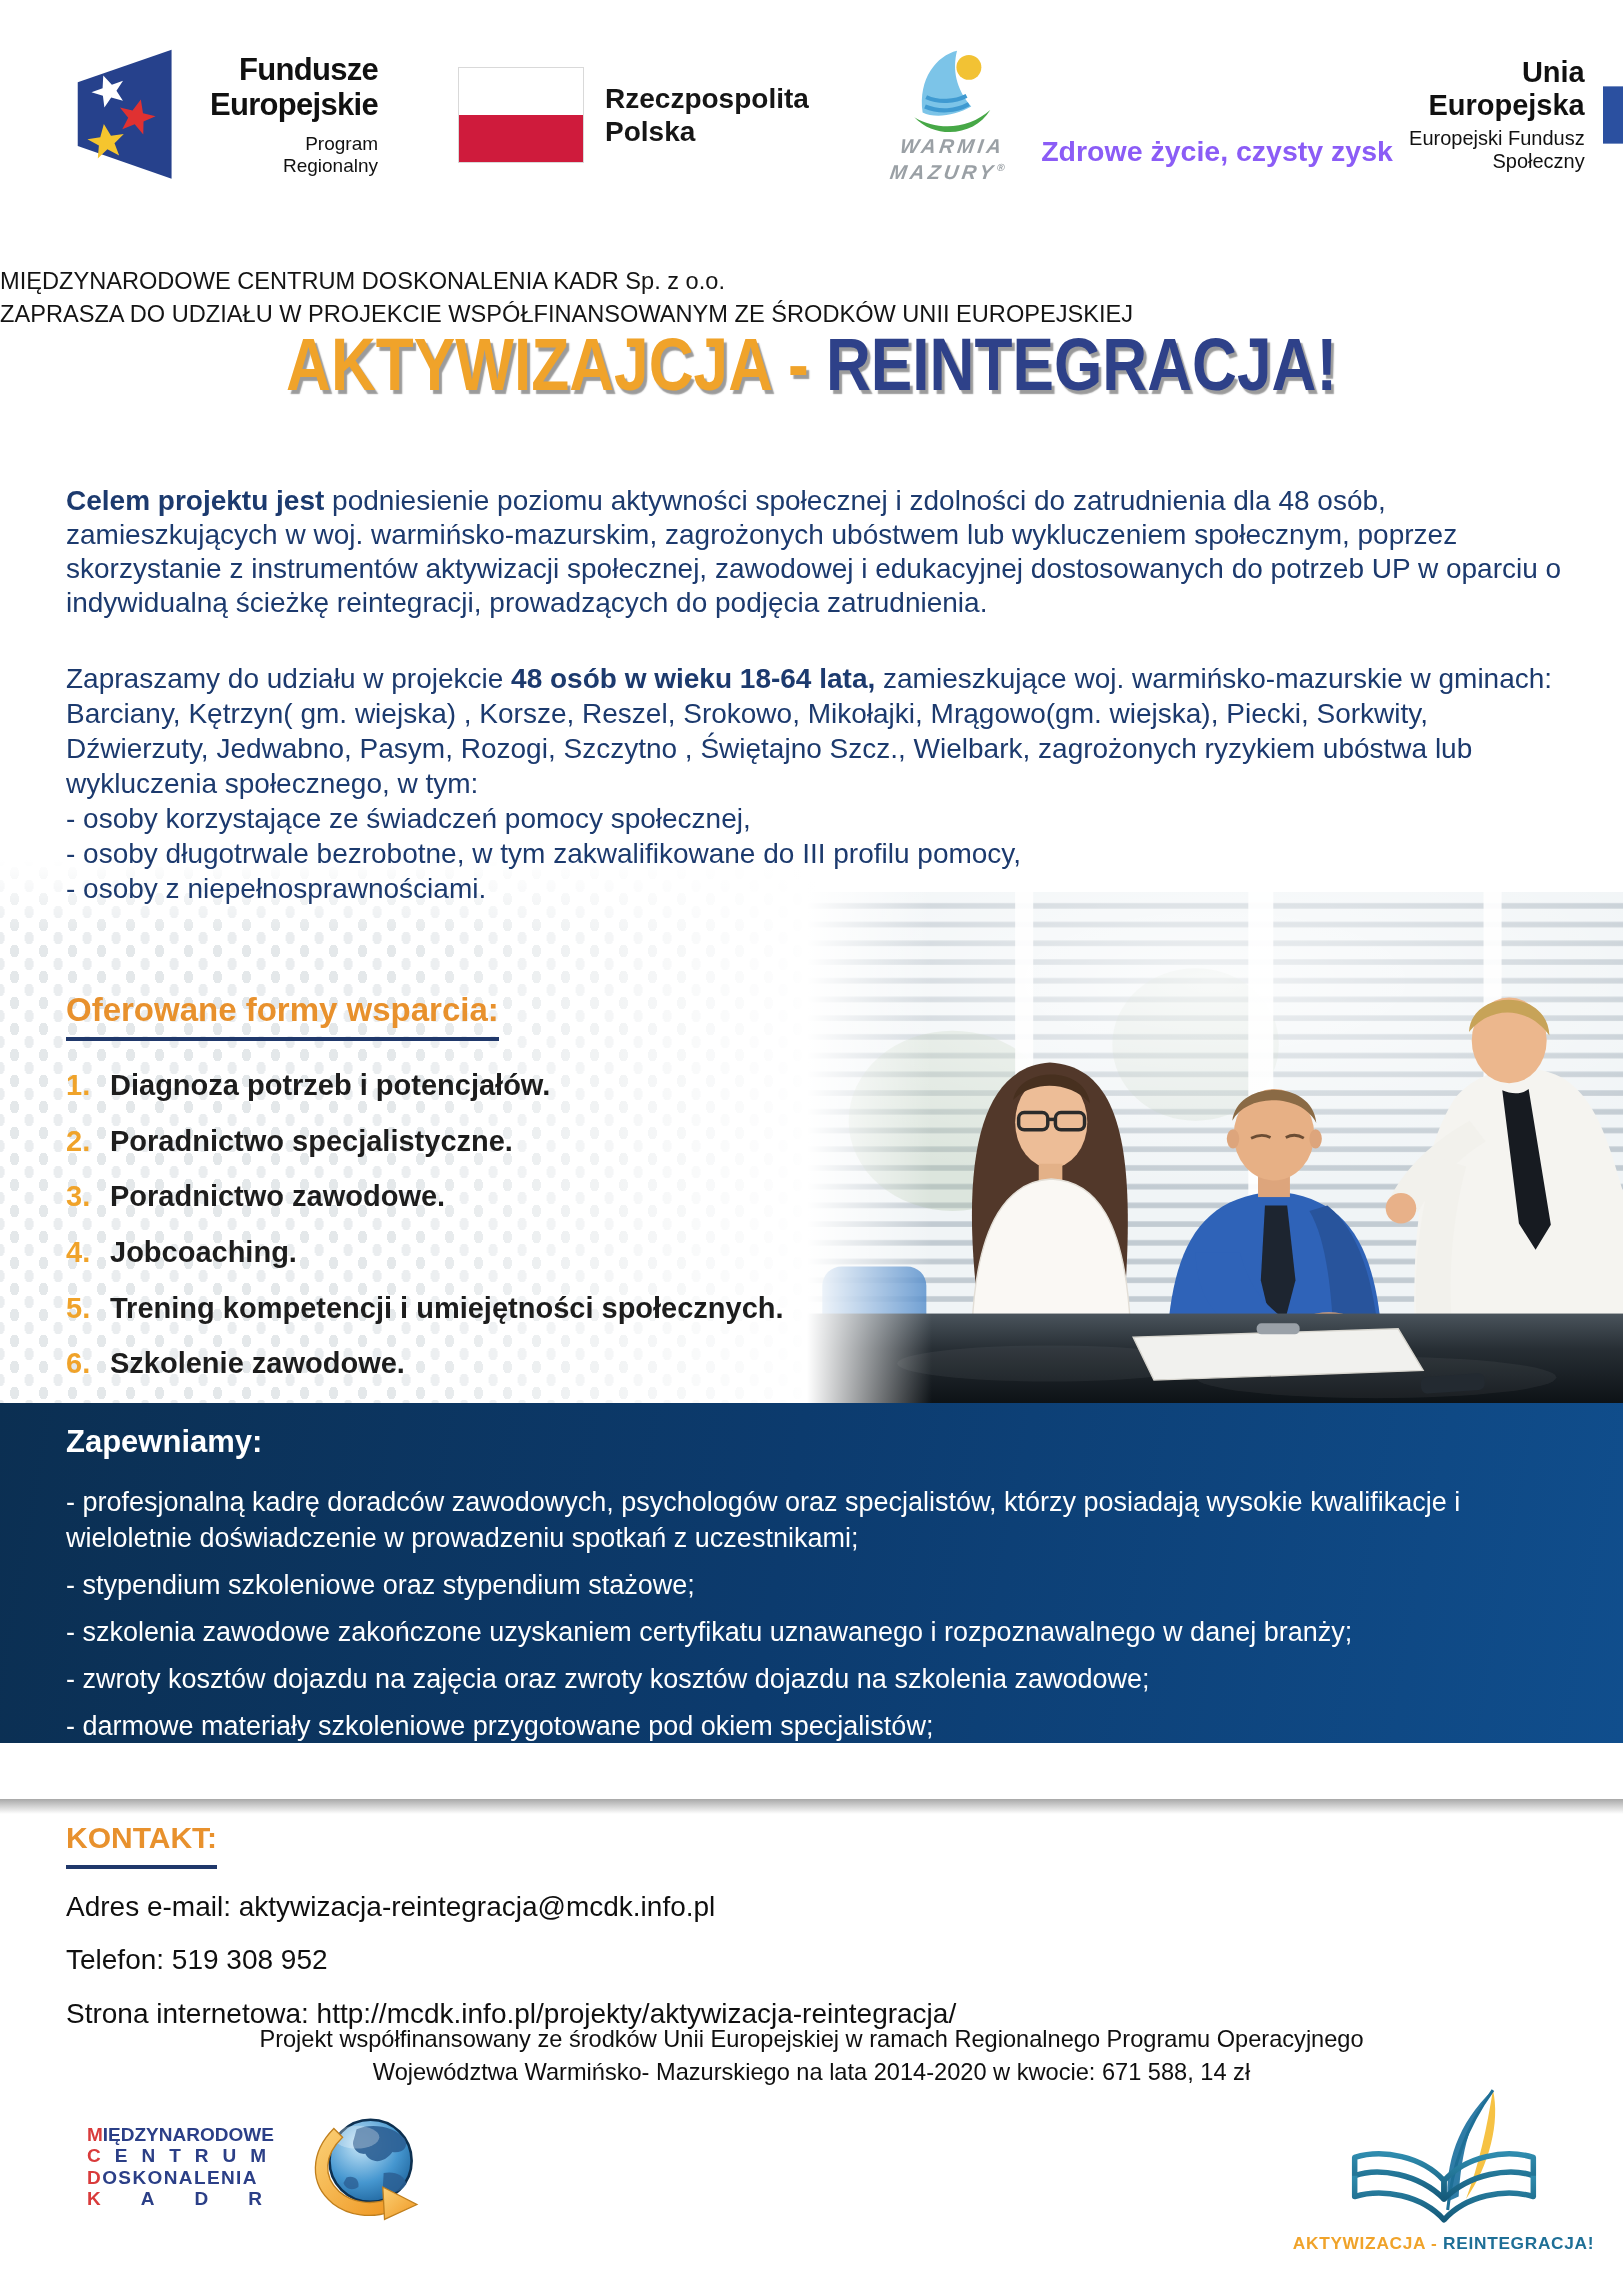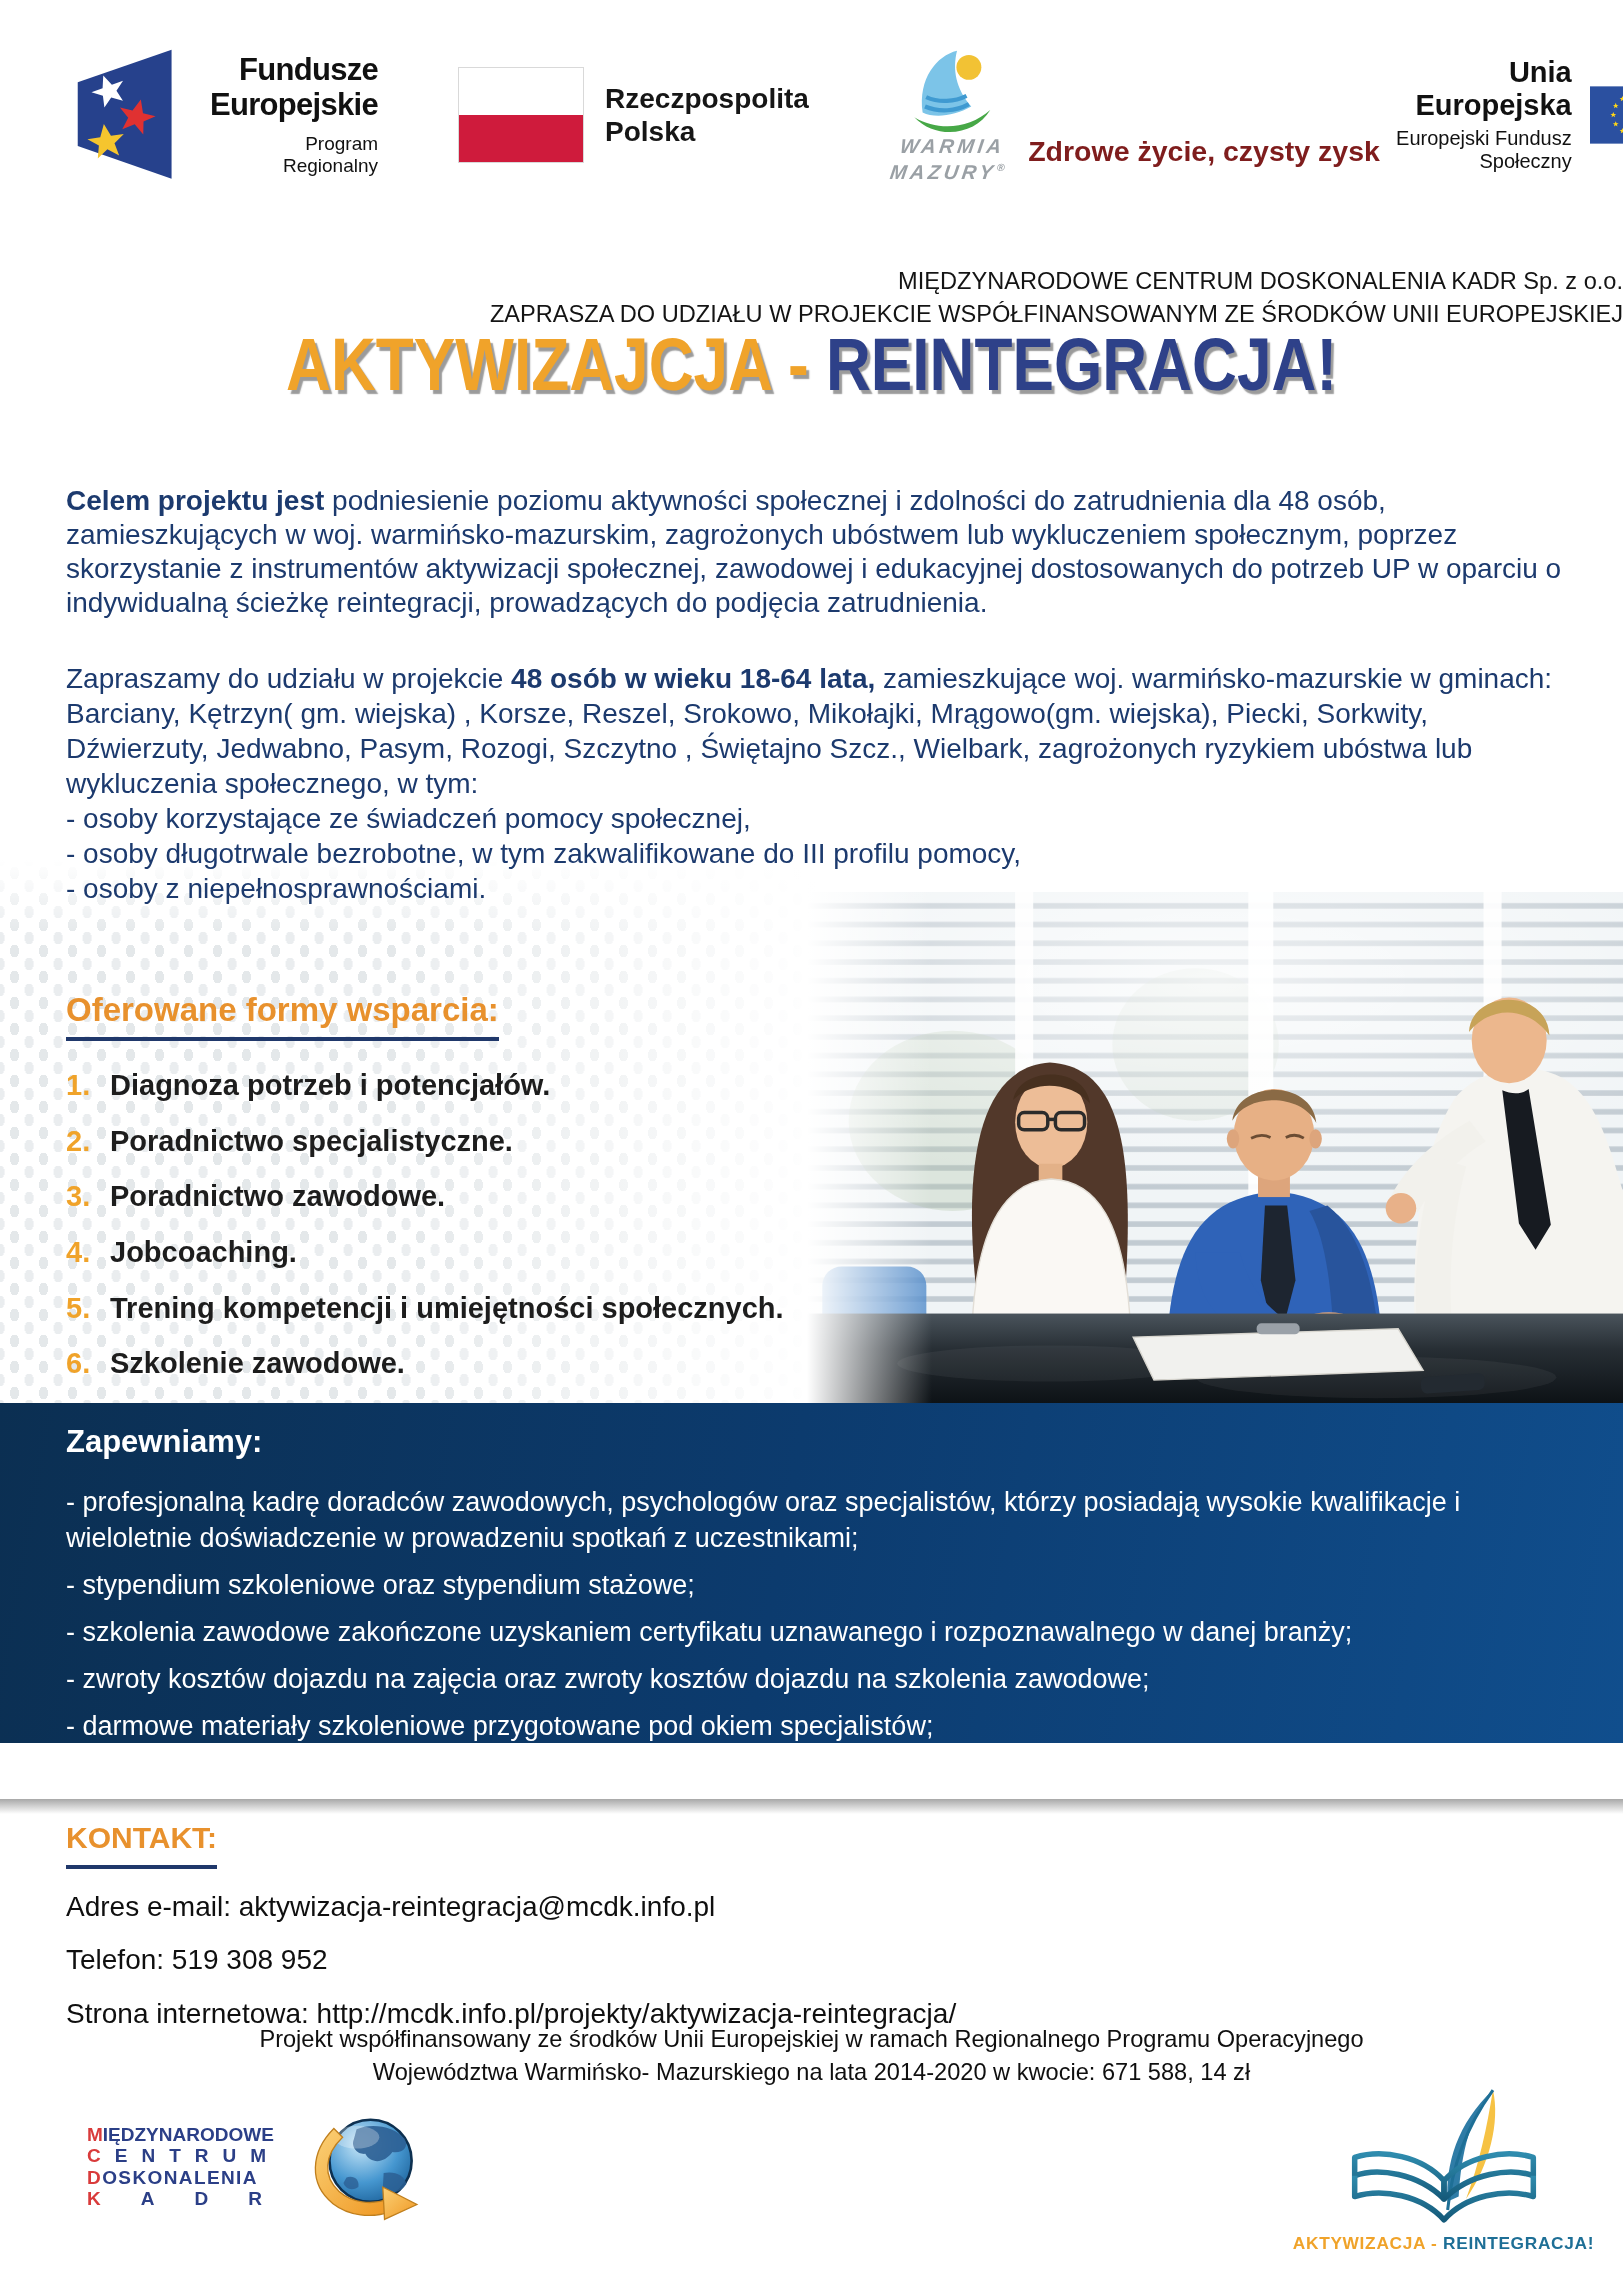--- a/index.html
+++ b/index.html
@@ -43,32 +43,32 @@
   .pl-text { margin-left:21px; font-size:28px; font-weight:600; color:#161616; line-height:33px; }
 
   .logo-wm { display:flex; flex-direction:column; align-items:center; margin-left:83px; }
   .wm-name {
     font-size:20px; font-weight:bold; font-style:italic; color:#9aa0a5;
     letter-spacing:3.5px; line-height:22px; transform:skewX(-8deg); text-align:center;
   }
   .wm-reg { font-size:10.4px; vertical-align:super; }
 
   .tagline {
-    align-self:flex-end; margin:0 0 22px 19px;
-    font-size:28.5px; font-weight:bold; color:#7f1d1d; white-space:nowrap;
+    align-self:flex-end; margin:0 0 22px 32px;
+    font-size:28.5px; font-weight:bold; color:#8b5cf6; white-space:nowrap;
   }
 
   .logo-eu { margin-left:auto; display:flex; align-items:center; }
   .eu-text { text-align:right; margin-right:18px; }
   .eu-title { font-size:29px; font-weight:bold; color:#111; }
   .eu-sub { font-size:20px; color:#111; margin-top:5.6px; }
 
   
   .intro {
-    position:absolute; top:265px; left:0; right:0; text-align:right;
+    position:absolute; top:265px; left:0; right:0; text-align:left;
     font-size:23.6px; line-height:33px; color:#141414;
   }
   .main-title { position:absolute; top:322px; left:0; right:0; text-align:center; }
   .title-inner {
     display:inline-block; transform:scaleX(.84); transform-origin:center;
     white-space:nowrap; font-size:74px; font-weight:800; letter-spacing:0;
   }
   .t-yellow { color:#f0a32a; text-shadow:3.5px 4.2px 1.4px #9b9b9b; }
   .t-navy   { color:#2e4189; text-shadow:3.5px 4.2px 1.4px #9b9b9b; }
 

